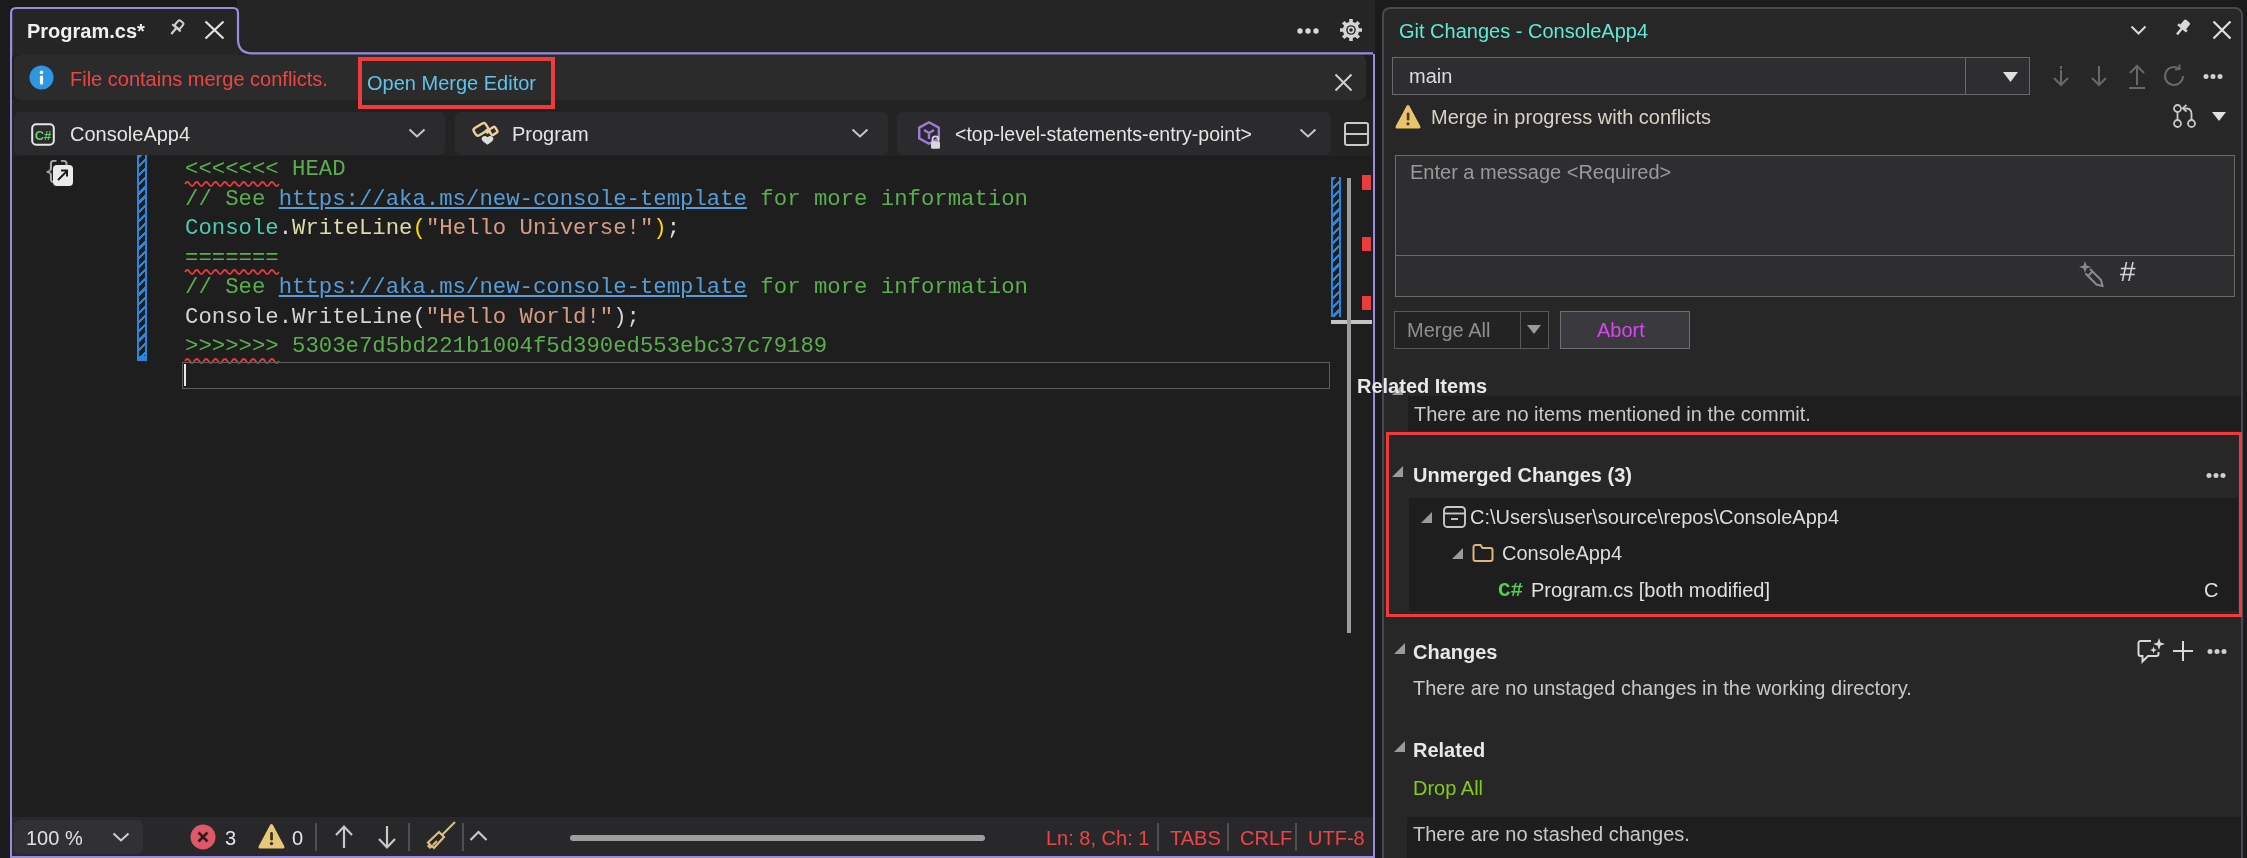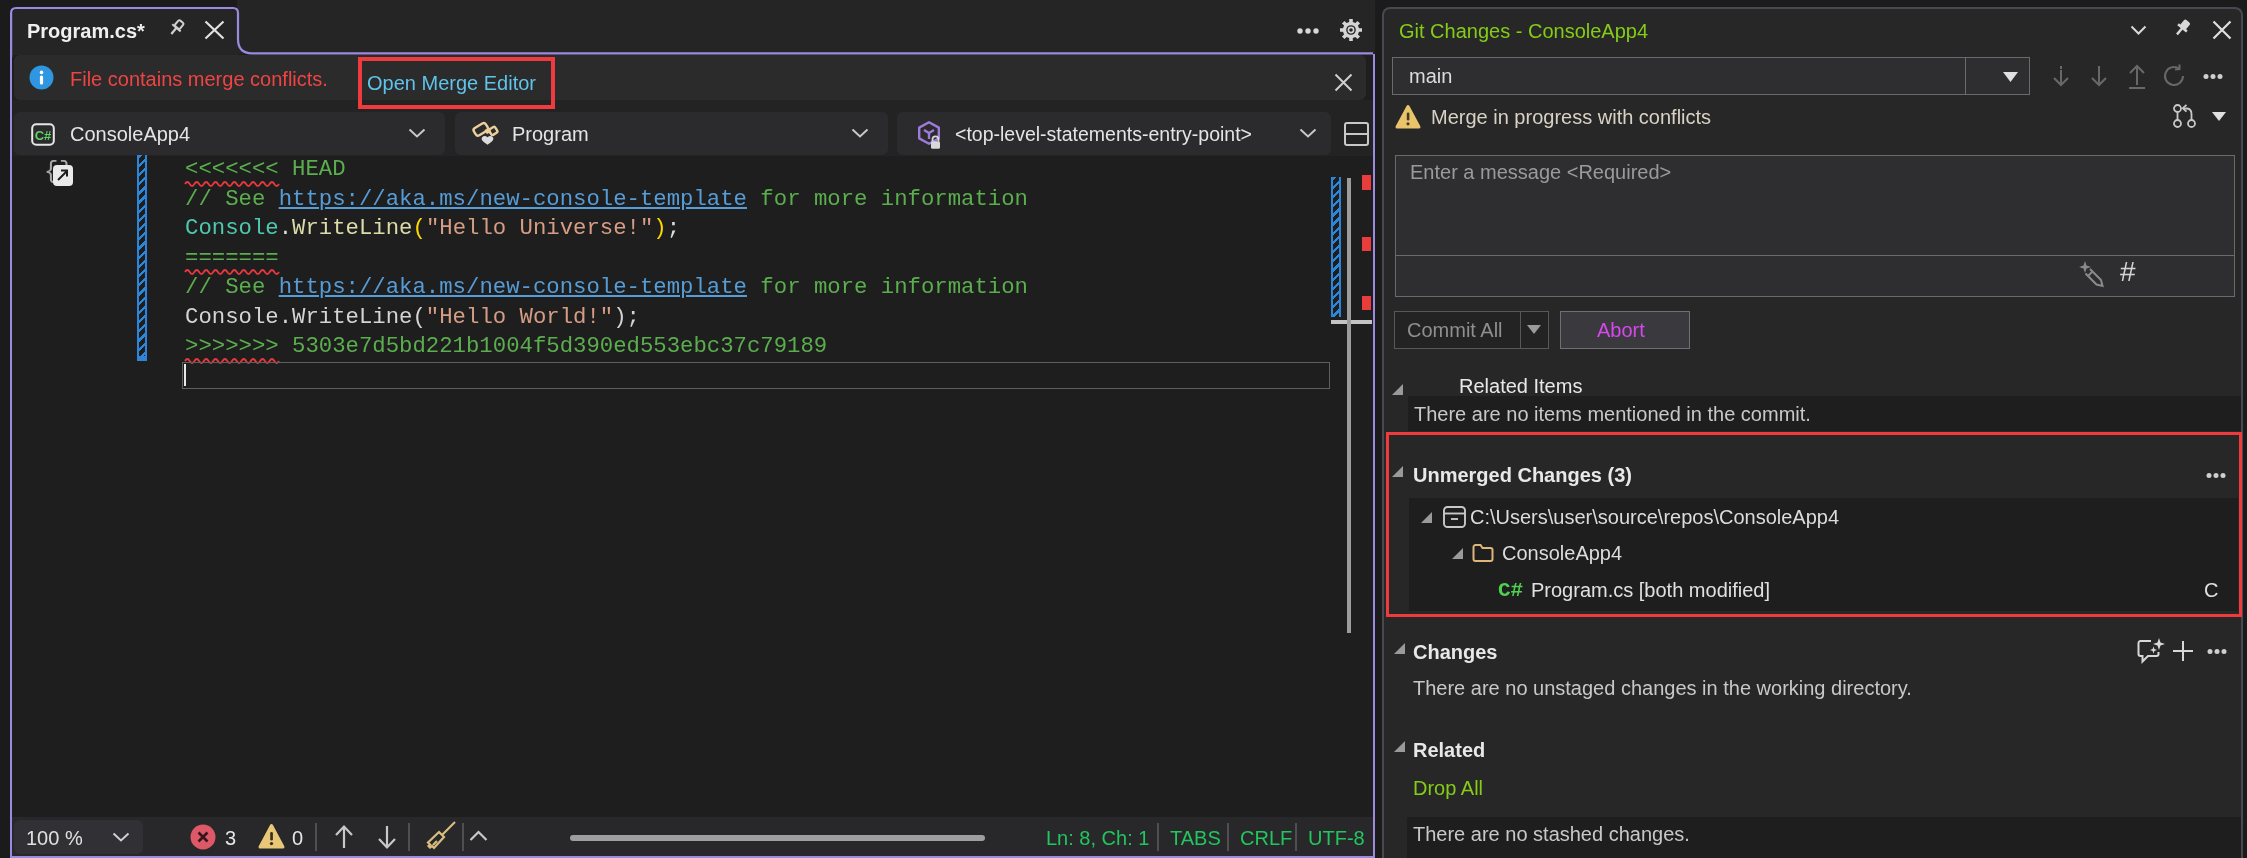--- a/index.html
+++ b/index.html
@@ -1,16 +1,16 @@
 <!DOCTYPE html>
 <html><head><meta charset="utf-8"><style>
 *{margin:0;padding:0;box-sizing:border-box}
 html,body{width:2247px;height:858px;background:#1b1b1c;font-family:"Liberation Sans",sans-serif;overflow:hidden}
 .a{position:absolute}
-.t{position:absolute;white-space:pre;color:#22c55e;font-size:20px;line-height:1}
+.t{position:absolute;white-space:pre;color:#ef4444;font-size:20px;line-height:1}
 .mono{font-family:"Liberation Mono",monospace;font-size:22.3px;line-height:29.5px;white-space:pre}
 .tri{position:absolute;width:0;height:0;border-left:11px solid transparent;border-bottom:11px solid #9a9a9a}
 svg{position:absolute;overflow:visible}
 </style></head>
 <body>
 
 <div class="a" style="left:237px;top:0;width:1138px;height:54px;background:#252526"></div>
 
 <div class="a" style="left:10px;top:54px;width:1365px;height:804px;border:2.2px solid #9b8adf;border-top:none;background:#1e1e1e"></div>
 
@@ -179,21 +179,21 @@
 <div class="a" style="left:570px;top:835px;width:415px;height:5.5px;background:#9e9e9e;border-radius:3px"></div>
 <div class="t" style="left:1046px;top:828px">Ln: 8, Ch: 1</div>
 <div class="a" style="left:1157px;top:823px;width:1.6px;height:28px;background:#4f4f52"></div>
 <div class="t" style="left:1170px;top:828px">TABS</div>
 <div class="a" style="left:1227px;top:823px;width:1.6px;height:28px;background:#4f4f52"></div>
 <div class="t" style="left:1240px;top:828px">CRLF</div>
 <div class="a" style="left:1295px;top:823px;width:1.6px;height:28px;background:#4f4f52"></div>
 <div class="t" style="left:1308px;top:828px">UTF-8</div>
 
 <div class="a" style="left:1382px;top:7px;width:861px;height:851px;border:2px solid #48484e;border-bottom:none;border-radius:8px 8px 0 0;background:#272728"></div>
-<div class="t" style="left:1399px;top:21px;color:#84cc16">Git Changes - ConsoleApp4</div>
+<div class="t" style="left:1399px;top:21px;color:#5eead4">Git Changes - ConsoleApp4</div>
 <svg class="a" style="left:2130px;top:25px" width="17" height="11">
     <path d="M1.5 1.5 L8.5 8.5 L15.5 1.5" fill="none" stroke="#d8d8d8" stroke-width="2"></path>
   </svg>
 <svg class="a" style="left:2169px;top:17px" width="25" height="25" viewBox="0 0 25 25">
     <g transform="rotate(40 12.5 12)">
       <rect x="8.8" y="2" width="7.4" height="8.5" rx="1.8" fill="#d8d8d8"></rect>
       <path d="M6.8 10.5 h11.4" stroke="#d8d8d8" stroke-width="2.6"></path>
       <path d="M12.5 11 v8" stroke="#d8d8d8" stroke-width="2.4"></path>
     </g>
   </svg>
@@ -267,29 +267,29 @@
     <g fill="none" stroke="#8a8a8a" stroke-width="2">
       <path d="M13 10 L24 21 L25.5 27 L19.5 25.5 L8.5 14.5"></path>
       <path d="M11 17 L15.5 12.5"></path>
     </g>
     <path d="M8 2 L9.5 6.5 L14 8 L9.5 9.5 L8 14 L6.5 9.5 L2 8 L6.5 6.5 Z" fill="#8a8a8a"></path>
   </svg>
 <div class="t" style="left:2120px;top:258px;color:#d4d4d4;font-size:28px">#</div>
 
 <div class="a" style="left:1394px;top:311px;width:155px;height:37.5px;border:1px solid #58585c;background:#232324"></div>
 <div class="a" style="left:1520px;top:311px;width:1.4px;height:37.5px;background:#58585c"></div>
-<div class="t" style="left:1407px;top:320px;color:#8f8f8f">Commit All</div>
+<div class="t" style="left:1407px;top:320px;color:#8f8f8f">Merge All</div>
 <svg class="a" style="left:1527px;top:325px" width="14" height="9">
     <path d="M0 0 L14 0 L7 9 Z" fill="#9a9a9a"></path>
   </svg>
 <div class="a" style="left:1560px;top:311px;width:130px;height:37.5px;border:1px solid #6e6e73;background:#3a3a3e"></div>
 <div class="t" style="left:1597px;top:320px;color:#d946ef">Abort</div>
 
 <div class="tri" style="left:1392px;top:384px"></div>
-<div class="t" style="left:1459px;top:376px;font-weight:normal;color:#e8e8e8">Related Items</div>
+<div class="t" style="left:1357px;top:376px;font-weight:bold;color:#e8e8e8">Related Items</div>
 <div class="a" style="left:1408px;top:396px;width:833px;height:35px;background:#1e1e1f"></div>
 <div class="t" style="left:1414px;top:404px;color:#c8c8c8">There are no items mentioned in the commit.</div>
 
 <div class="a" style="left:1386px;top:432px;width:856px;height:185px;border:3.5px solid #ef3a3e"></div>
 <div class="tri" style="left:1392px;top:466px"></div>
 <div class="t" style="left:1413px;top:465px;font-weight:bold;color:#e8e8e8">Unmerged Changes (3)</div>
 <svg class="a" style="left:2206px;top:472px" width="20" height="7">
     <circle cx="3" cy="3.5" r="2.5" fill="#cfcfcf"></circle>
     <circle cx="10" cy="3.5" r="2.5" fill="#cfcfcf"></circle>
     <circle cx="17" cy="3.5" r="2.5" fill="#cfcfcf"></circle>

